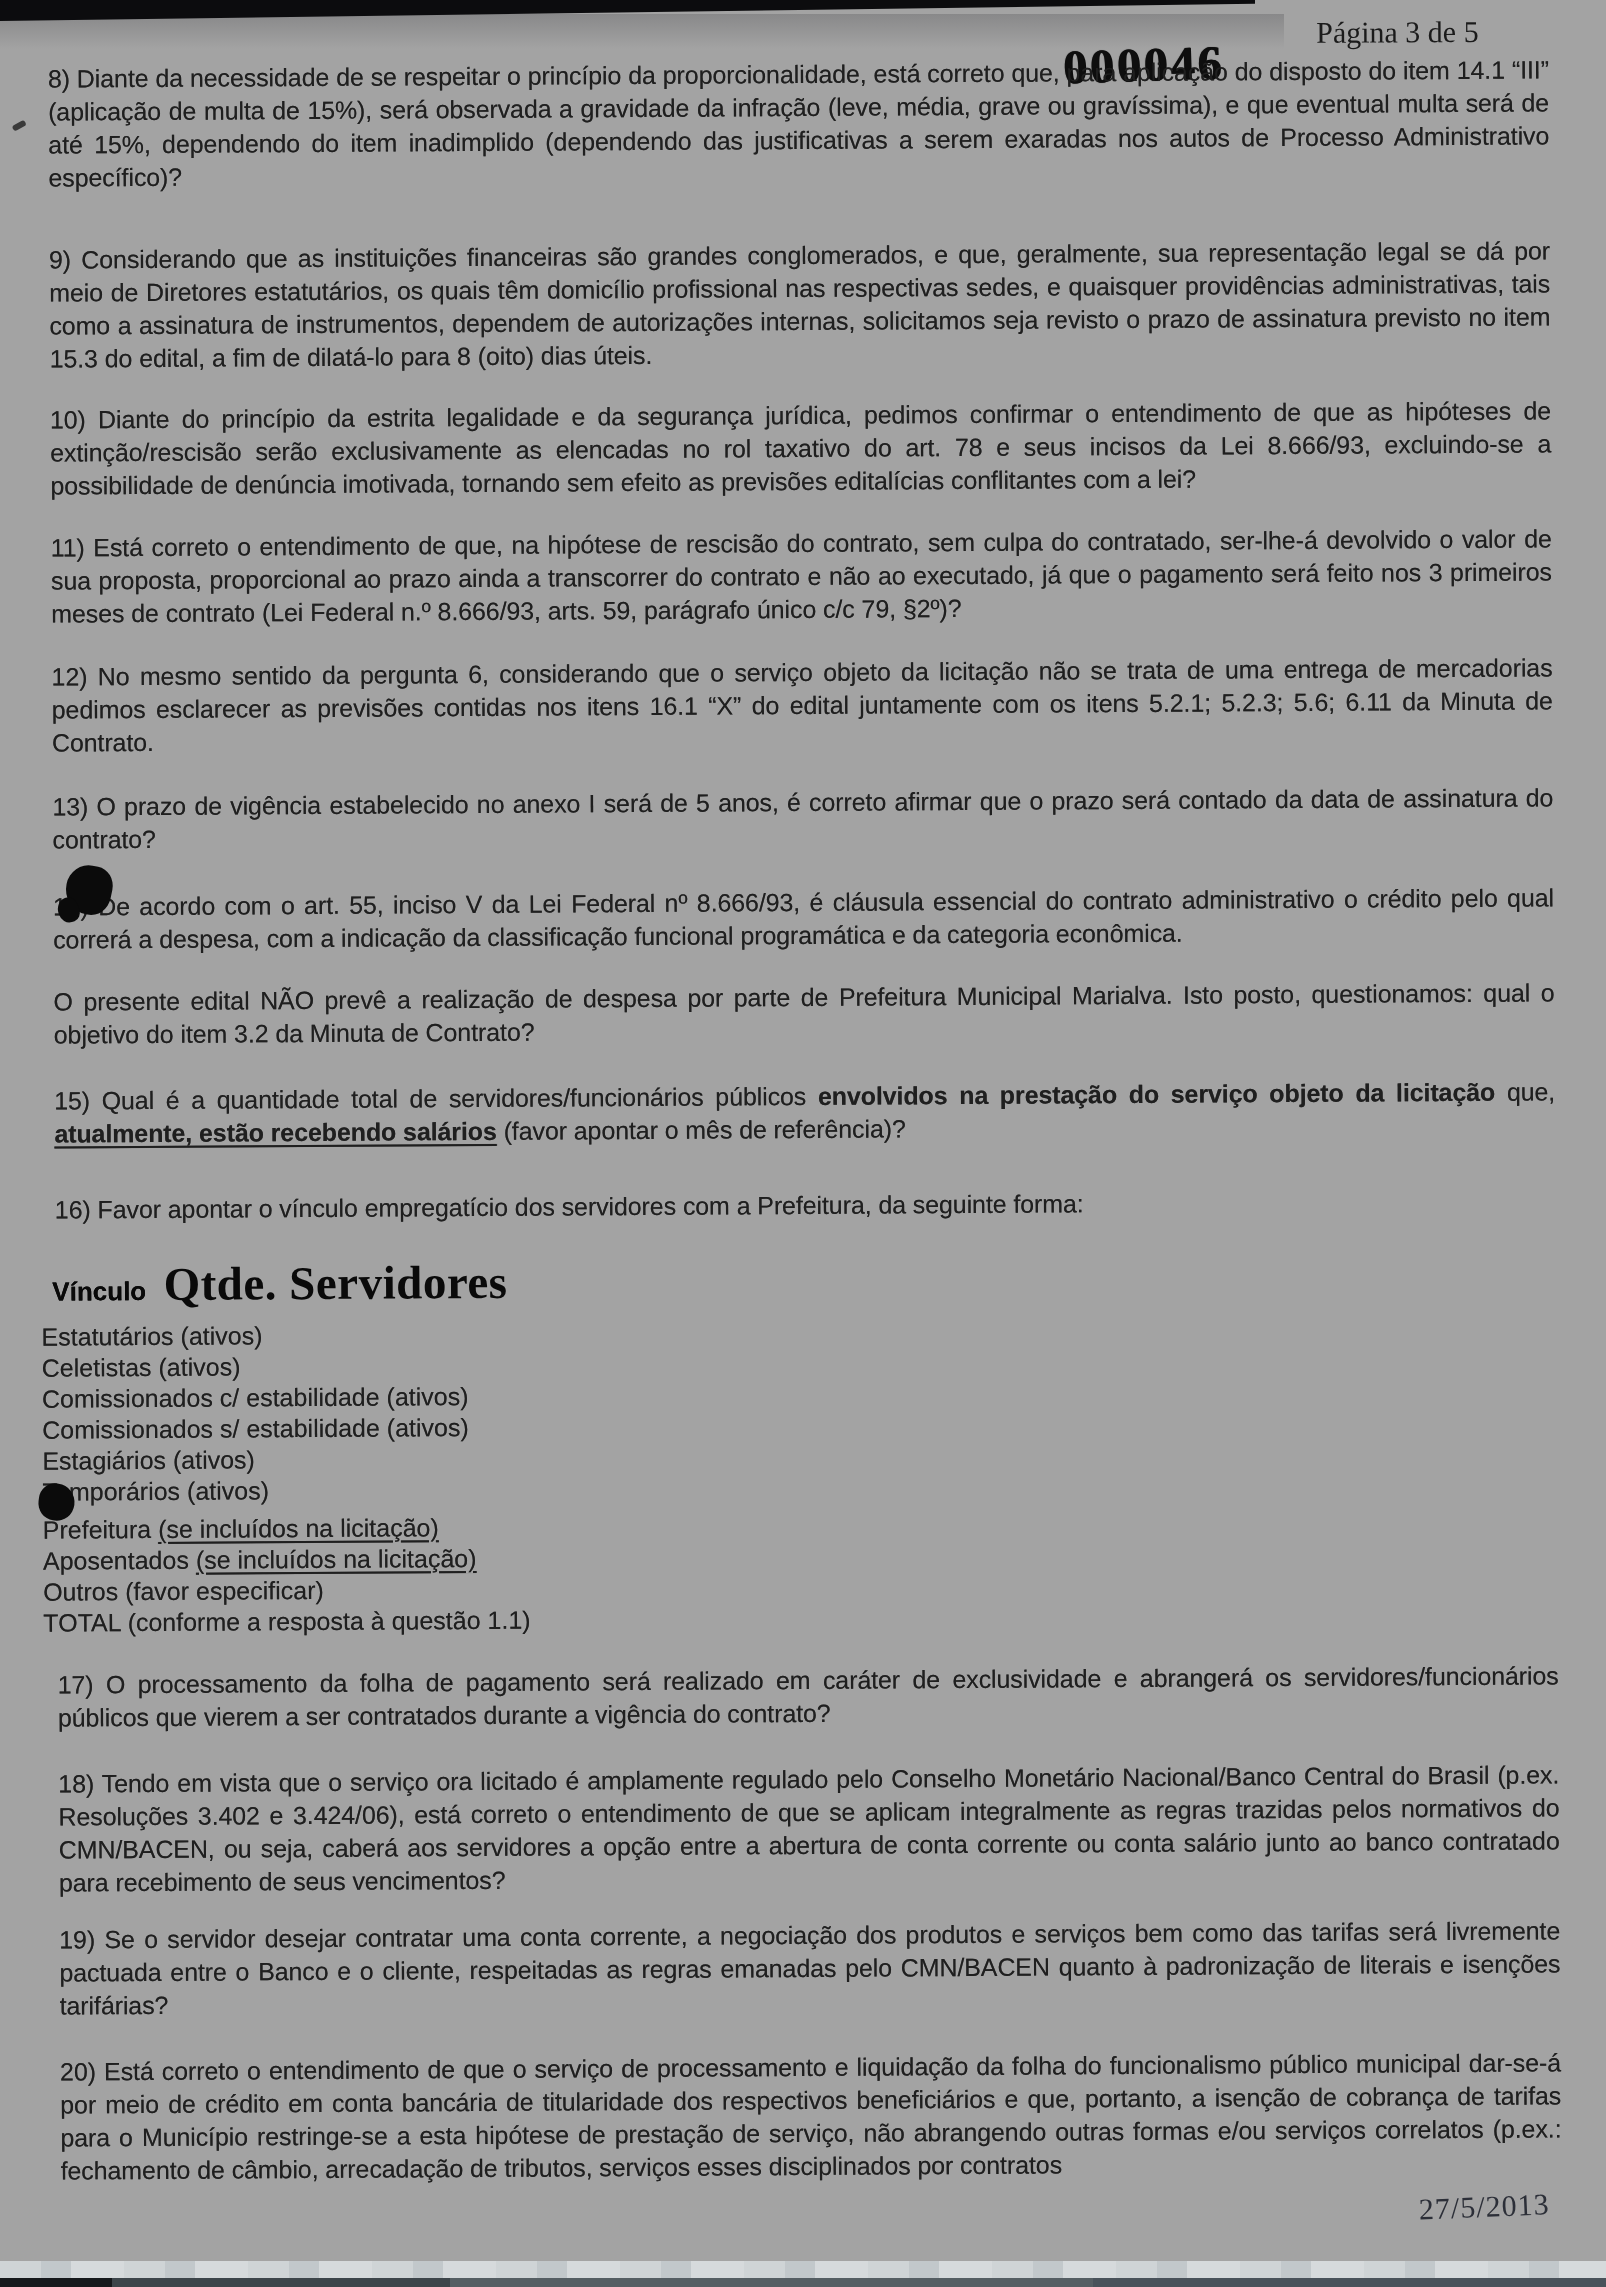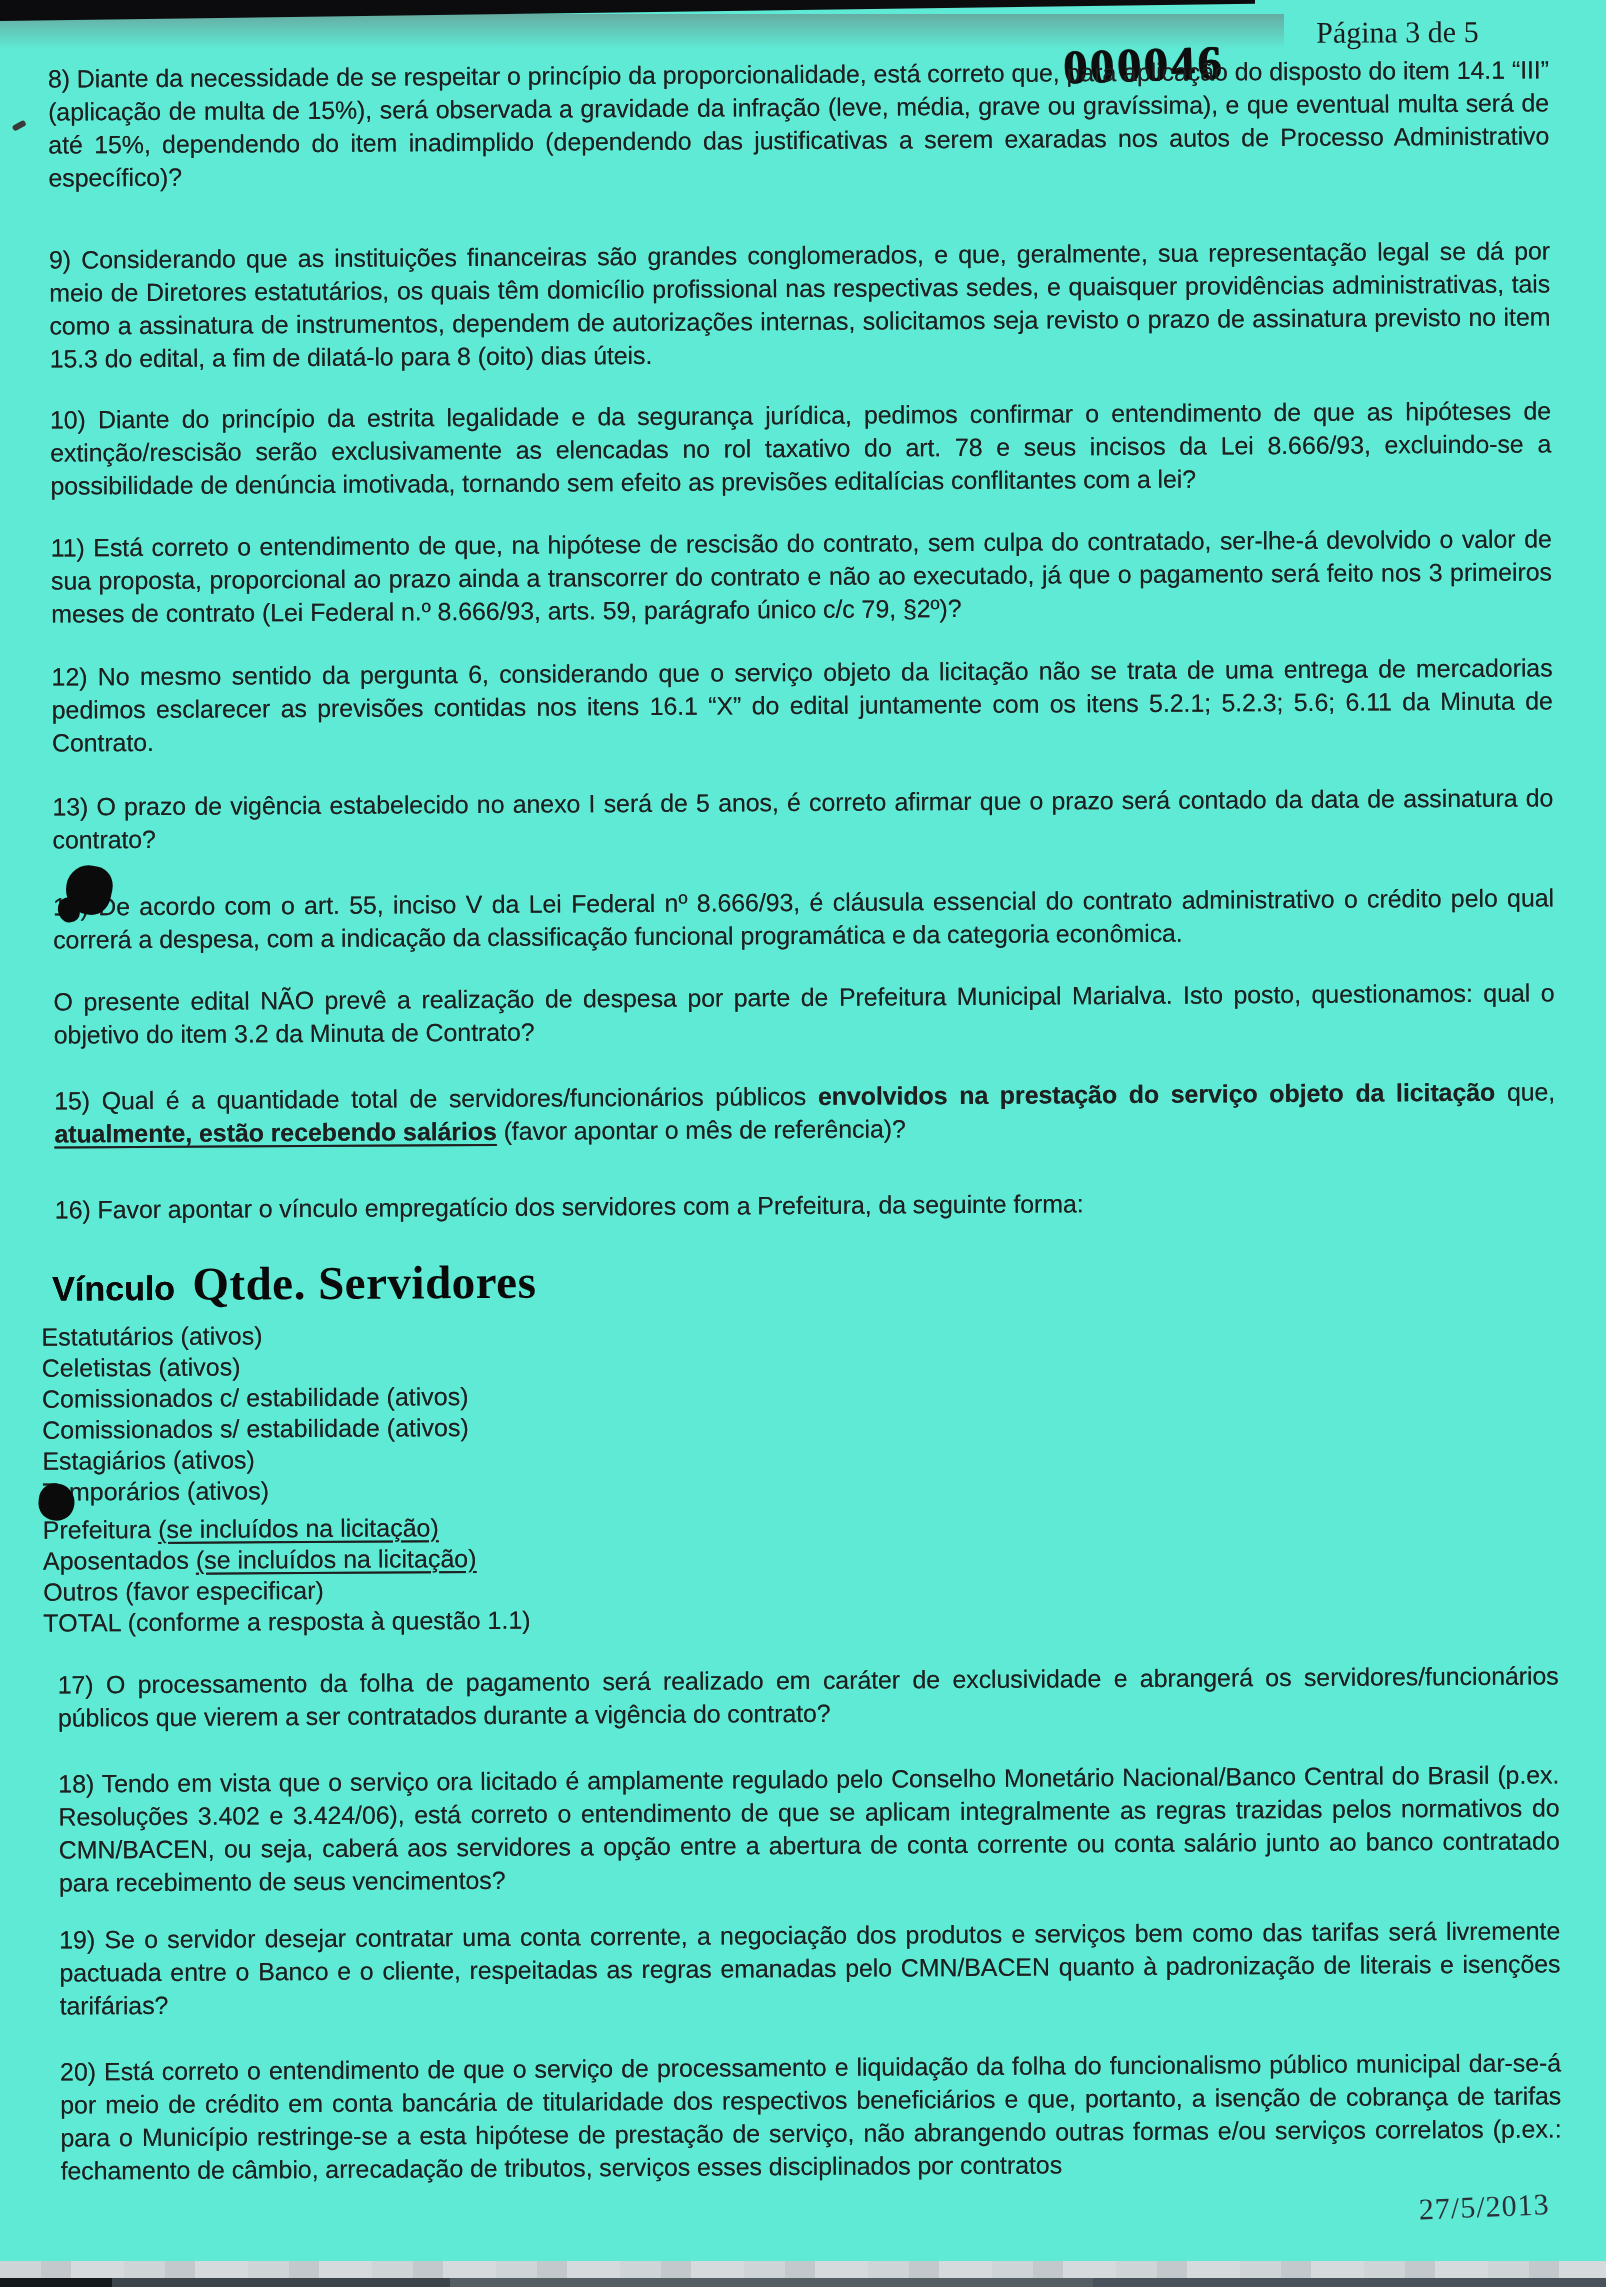--- a/index.html
+++ b/index.html
@@ -1,18 +1,18 @@
 <!DOCTYPE html>
 <html lang="pt"><head>
 <meta charset="utf-8">
 <style>
   html,body{margin:0;padding:0;background:#e8e8e8;}
   .page{
     position:relative;width:1607px;height:2287px;overflow:hidden;
-    background:#5eead4;
+    background:#a3a3a3;
     font-family:"Liberation Sans", sans-serif;
     color:#1f1f1f;
   }
   .content{position:absolute;inset:0;transform:rotate(-0.35deg);transform-origin:50% 40%;}
   
   .topbar{
     position:absolute;left:0;top:0;width:1255px;height:21px;background:#0c0c0e;
     clip-path:polygon(0 0,100% 0,100% 18%,0 100%);z-index:5;
   }
   .topbar-shadow{
@@ -60,21 +60,21 @@
   .u{text-decoration:underline;text-underline-offset:3.9px;text-decoration-thickness:1.9px;}
   .p-q8{top:58px;}  .p-q9{top:239px;}  .p-q10{top:399px;} .p-q11{top:527px;}
   .p-q12{top:656px;} .p-q13{top:786px;} .p-q14{top:886px;} .p-q14b{top:981px;}
   .p-q15{top:1080px;} .p-q16{top:1189px;}
   .p-q17{top:1664px;} .p-q18{top:1763px;} .p-q19{top:1919px;} .p-q20{top:2051px;}
   
   .vinculo-heading{
     position:absolute;left:50px;top:1253px;display:flex;align-items:baseline;gap:17.4px;
     color:#0a0a0a;white-space:nowrap;
   }
-  .vh-small{font-size:34px;font-weight:700;text-shadow:0 0 0.6px #000;}
+  .vh-small{font-size:26px;font-weight:700;text-shadow:0 0 0.6px #000;}
   .vh-large{font-family:"Liberation Serif", serif;font-size:47px;font-weight:700;letter-spacing:0.5px;}
   .vinculo-list{position:absolute;left:39px;top:1317px;width:869px;}
   .vrow{font-size:25px;line-height:31px;text-shadow:0 0 0.6px rgba(10,10,10,0.55);}
   .vrow.gap-before{margin-top:6.8px;}
   
   .date{
     position:absolute;top:2194px;right:65px;
     font-family:"Liberation Serif", serif;font-size:30px;color:#2c2f38;
     transform:rotate(-2deg);letter-spacing:1px;
   }

